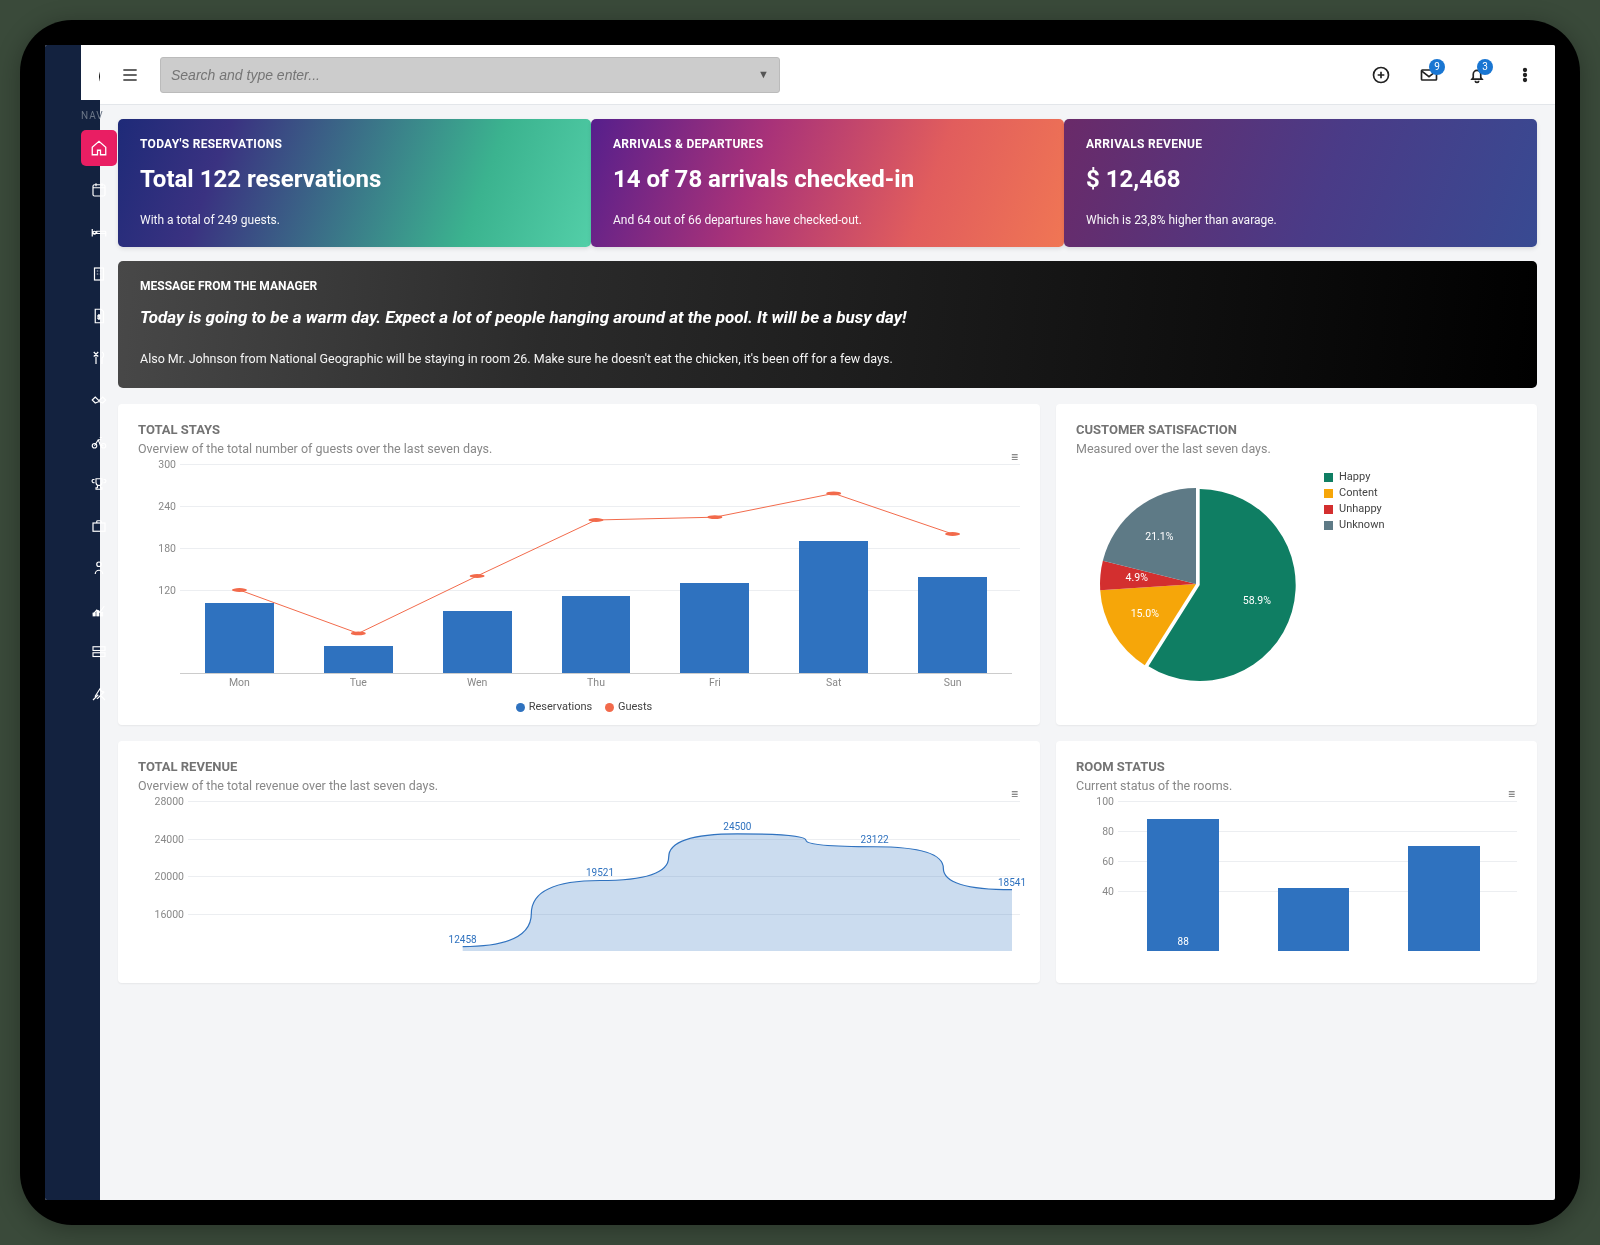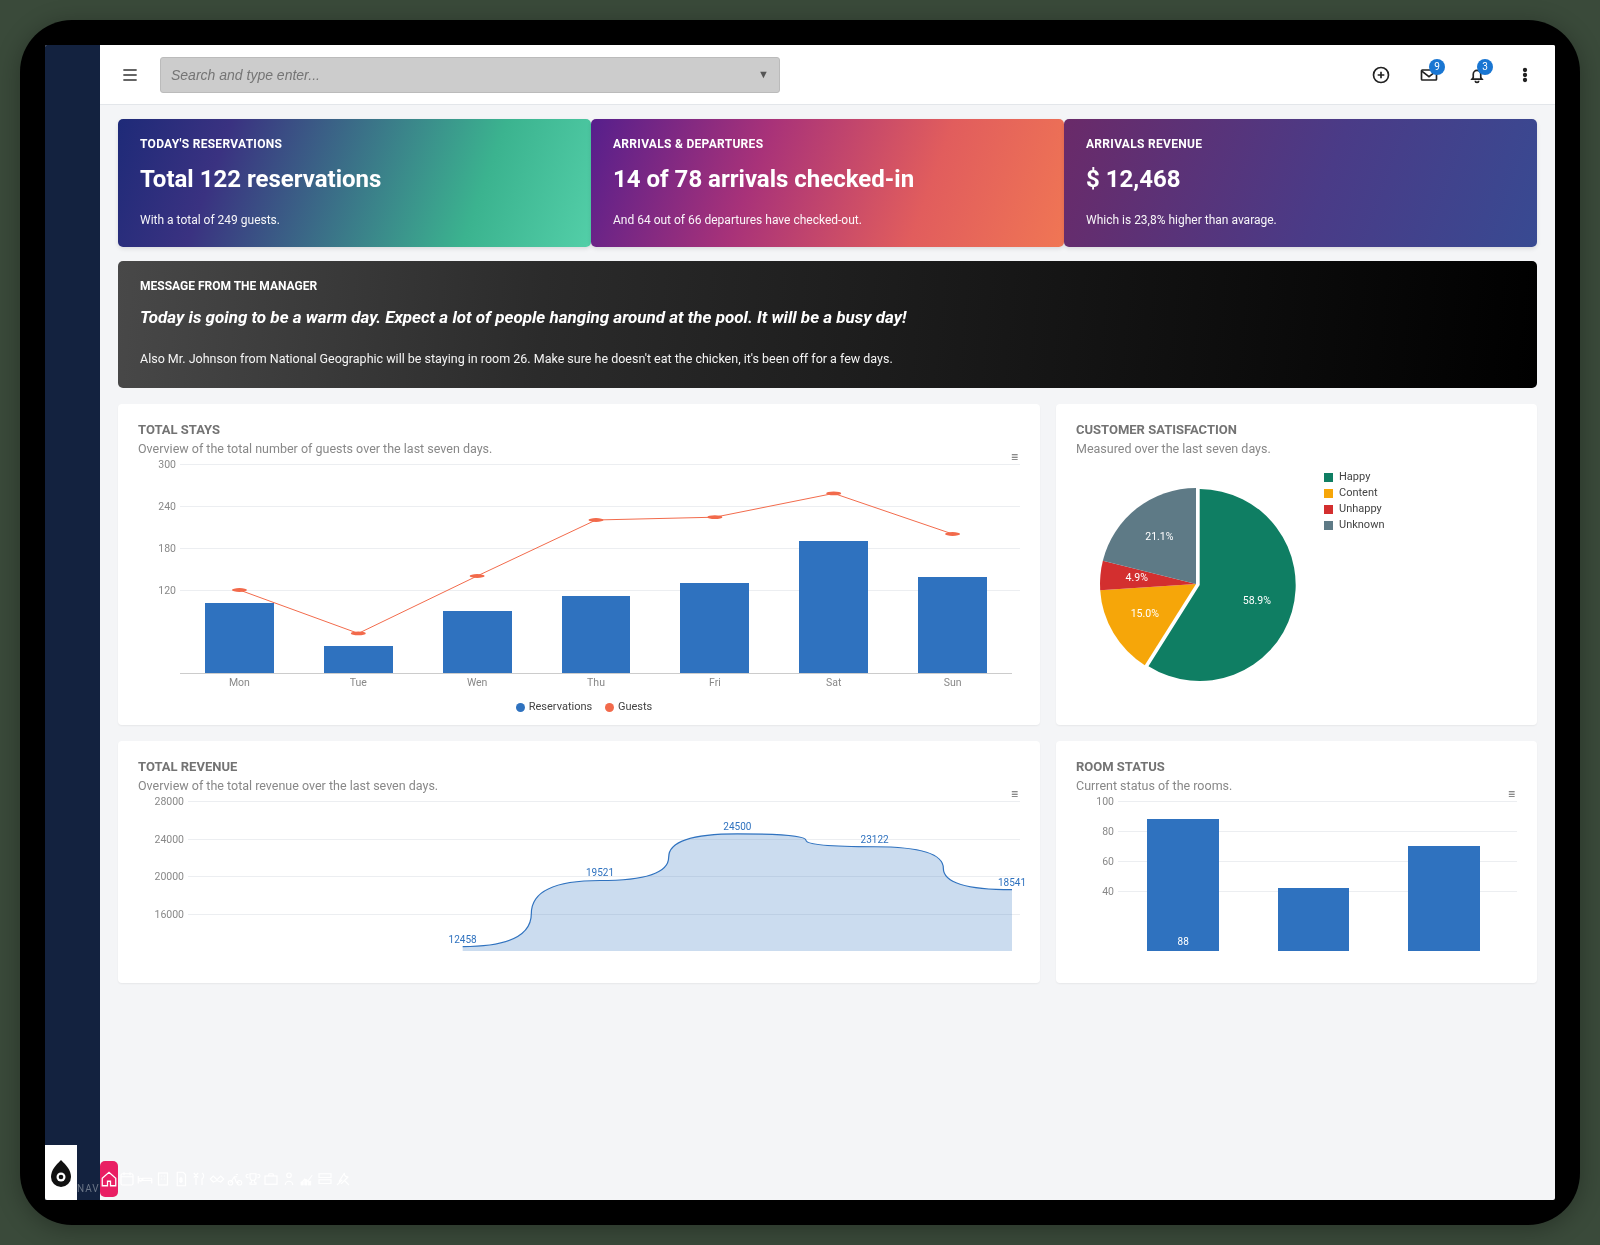--- a/index.html
+++ b/index.html
@@ -26,22 +26,23 @@
   overflow: hidden;
   display: flex;
   border-radius: 2px;
 }
 
 .sidebar {
   width: 55px;
   background: #13223f;
   color: #fff;
   display: flex;
-  flex-direction: row;
-  align-items: flex-end;
+  flex-direction: column;
+  align-items: flex-start;
+  padding-left: 36px;
 }
 .logo {
   width: 55px; height: 55px;
   background: #fff;
   display: flex; align-items: center; justify-content: center;
   font-size: 28px;
 }
 .logo svg { width: 32px; height: 32px; }
 .nav-label {
   font-size: 10px;

